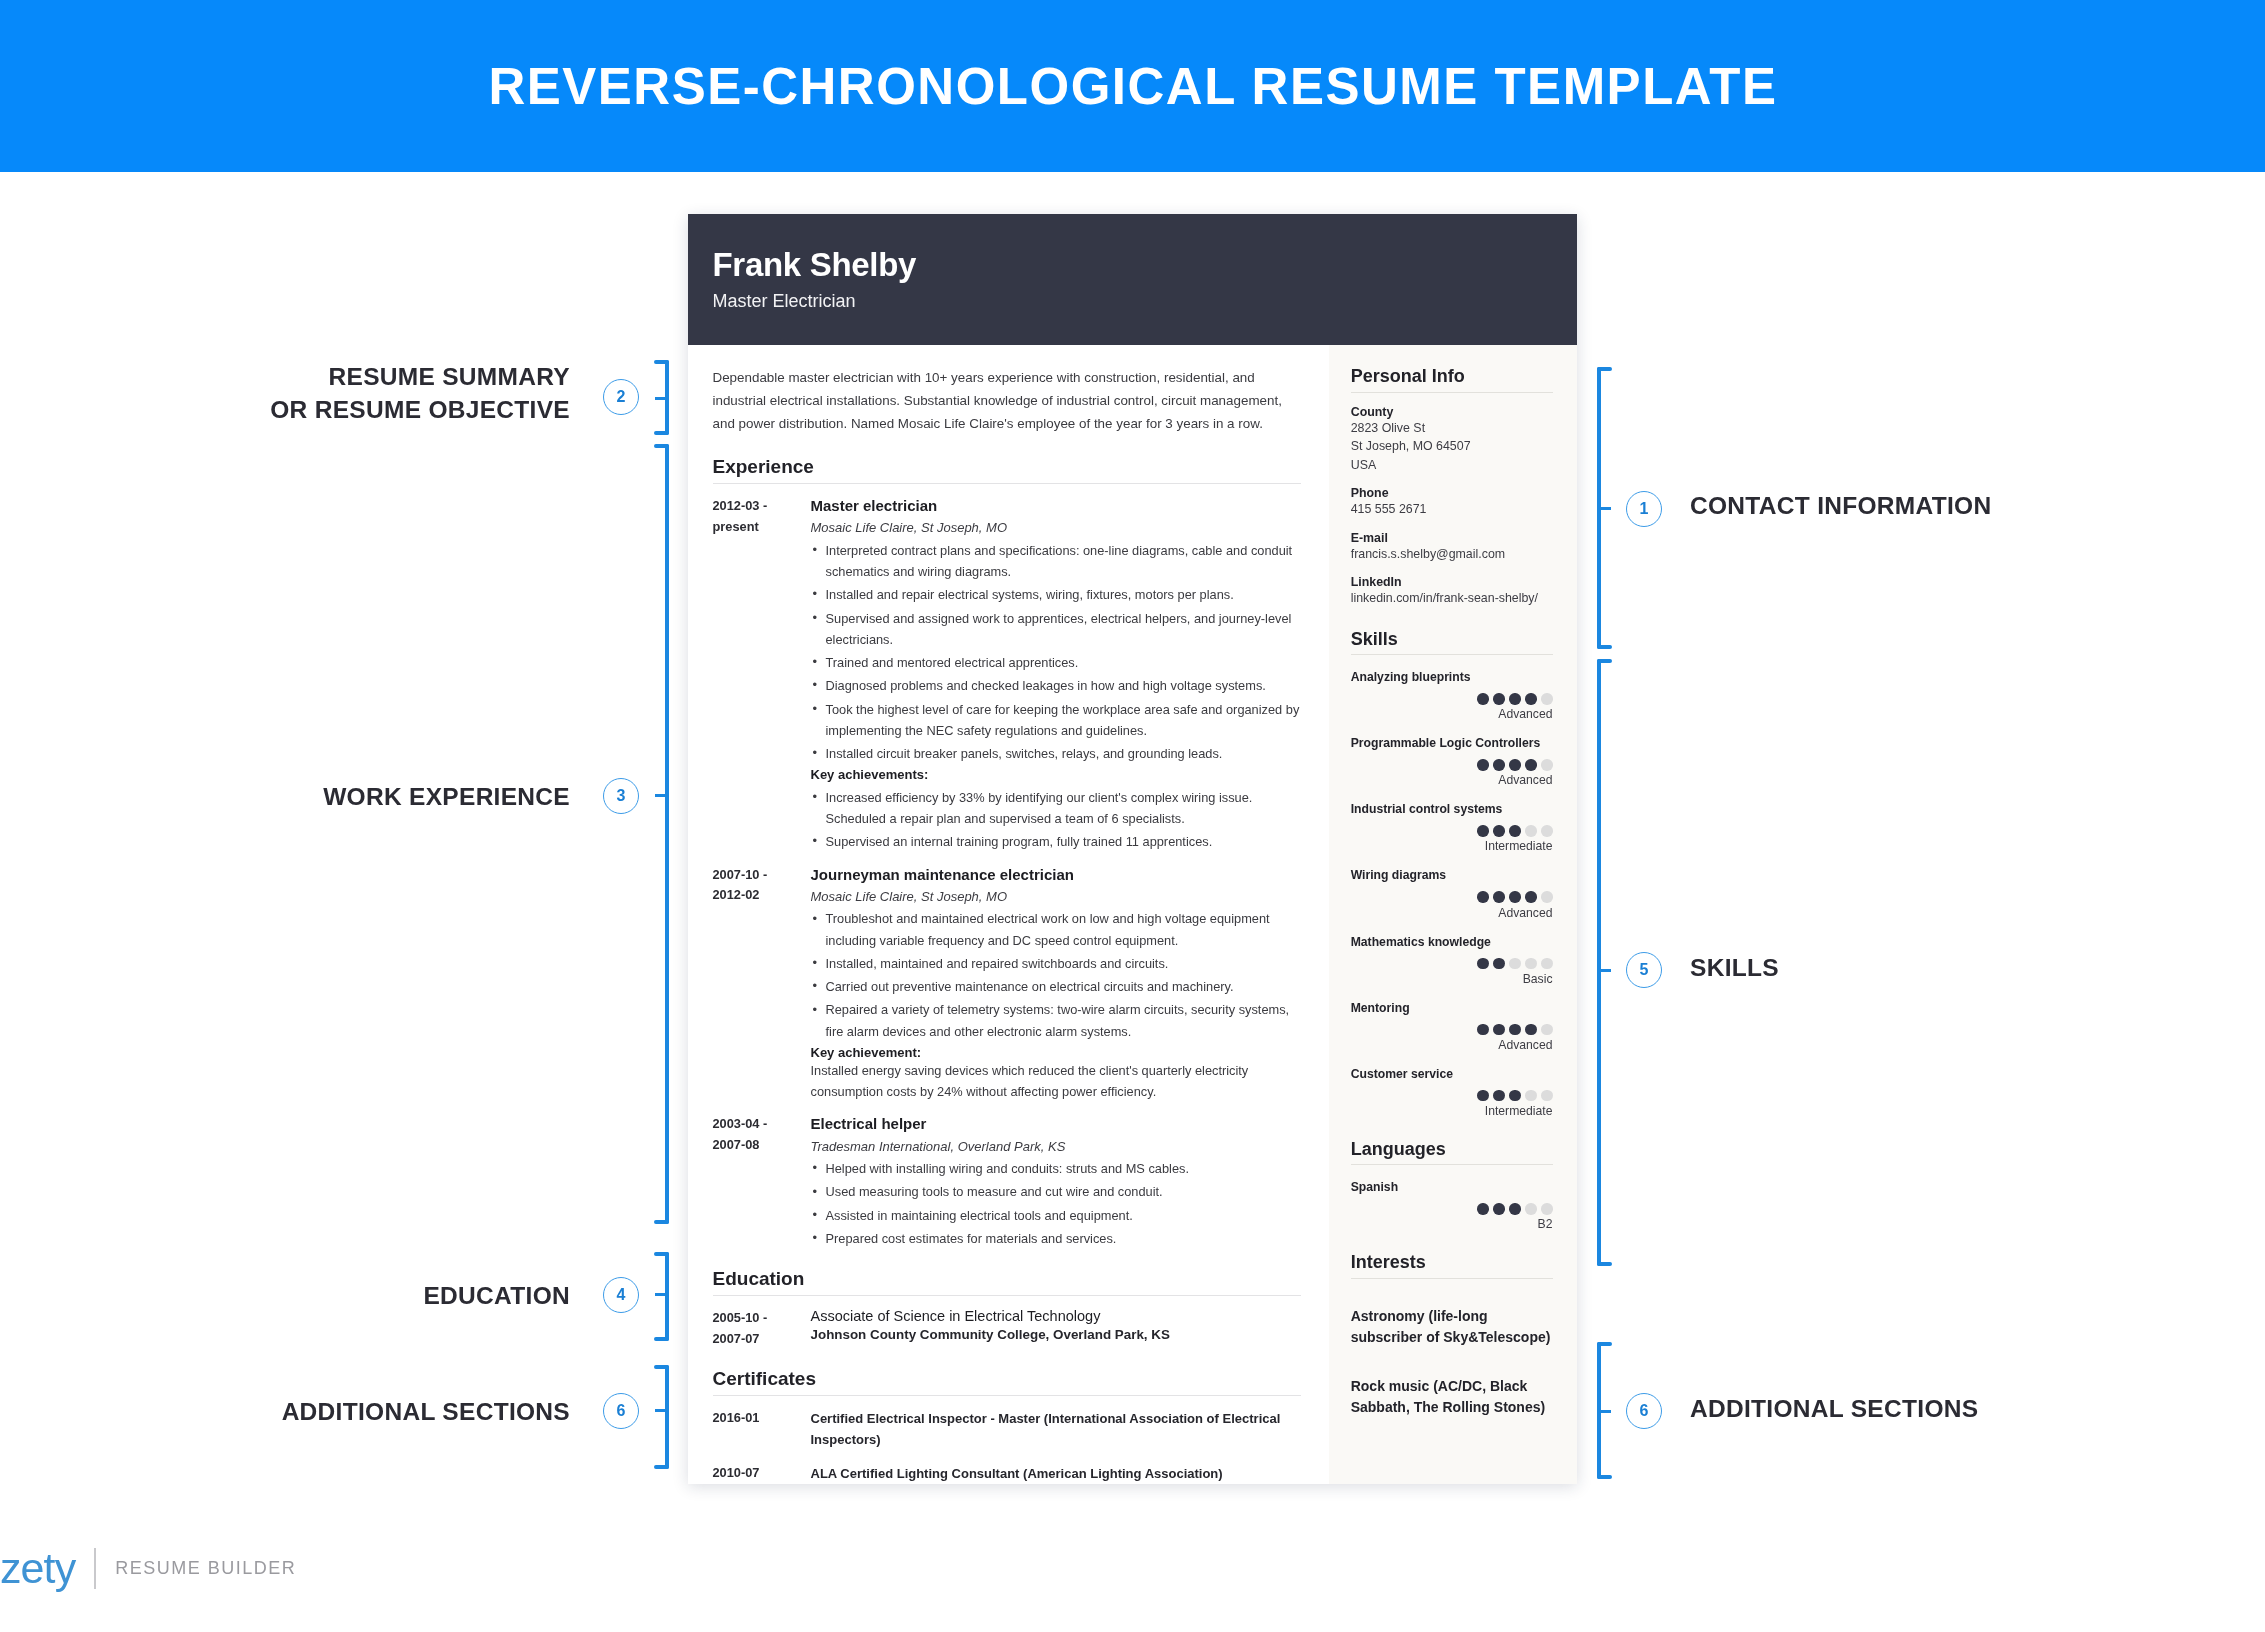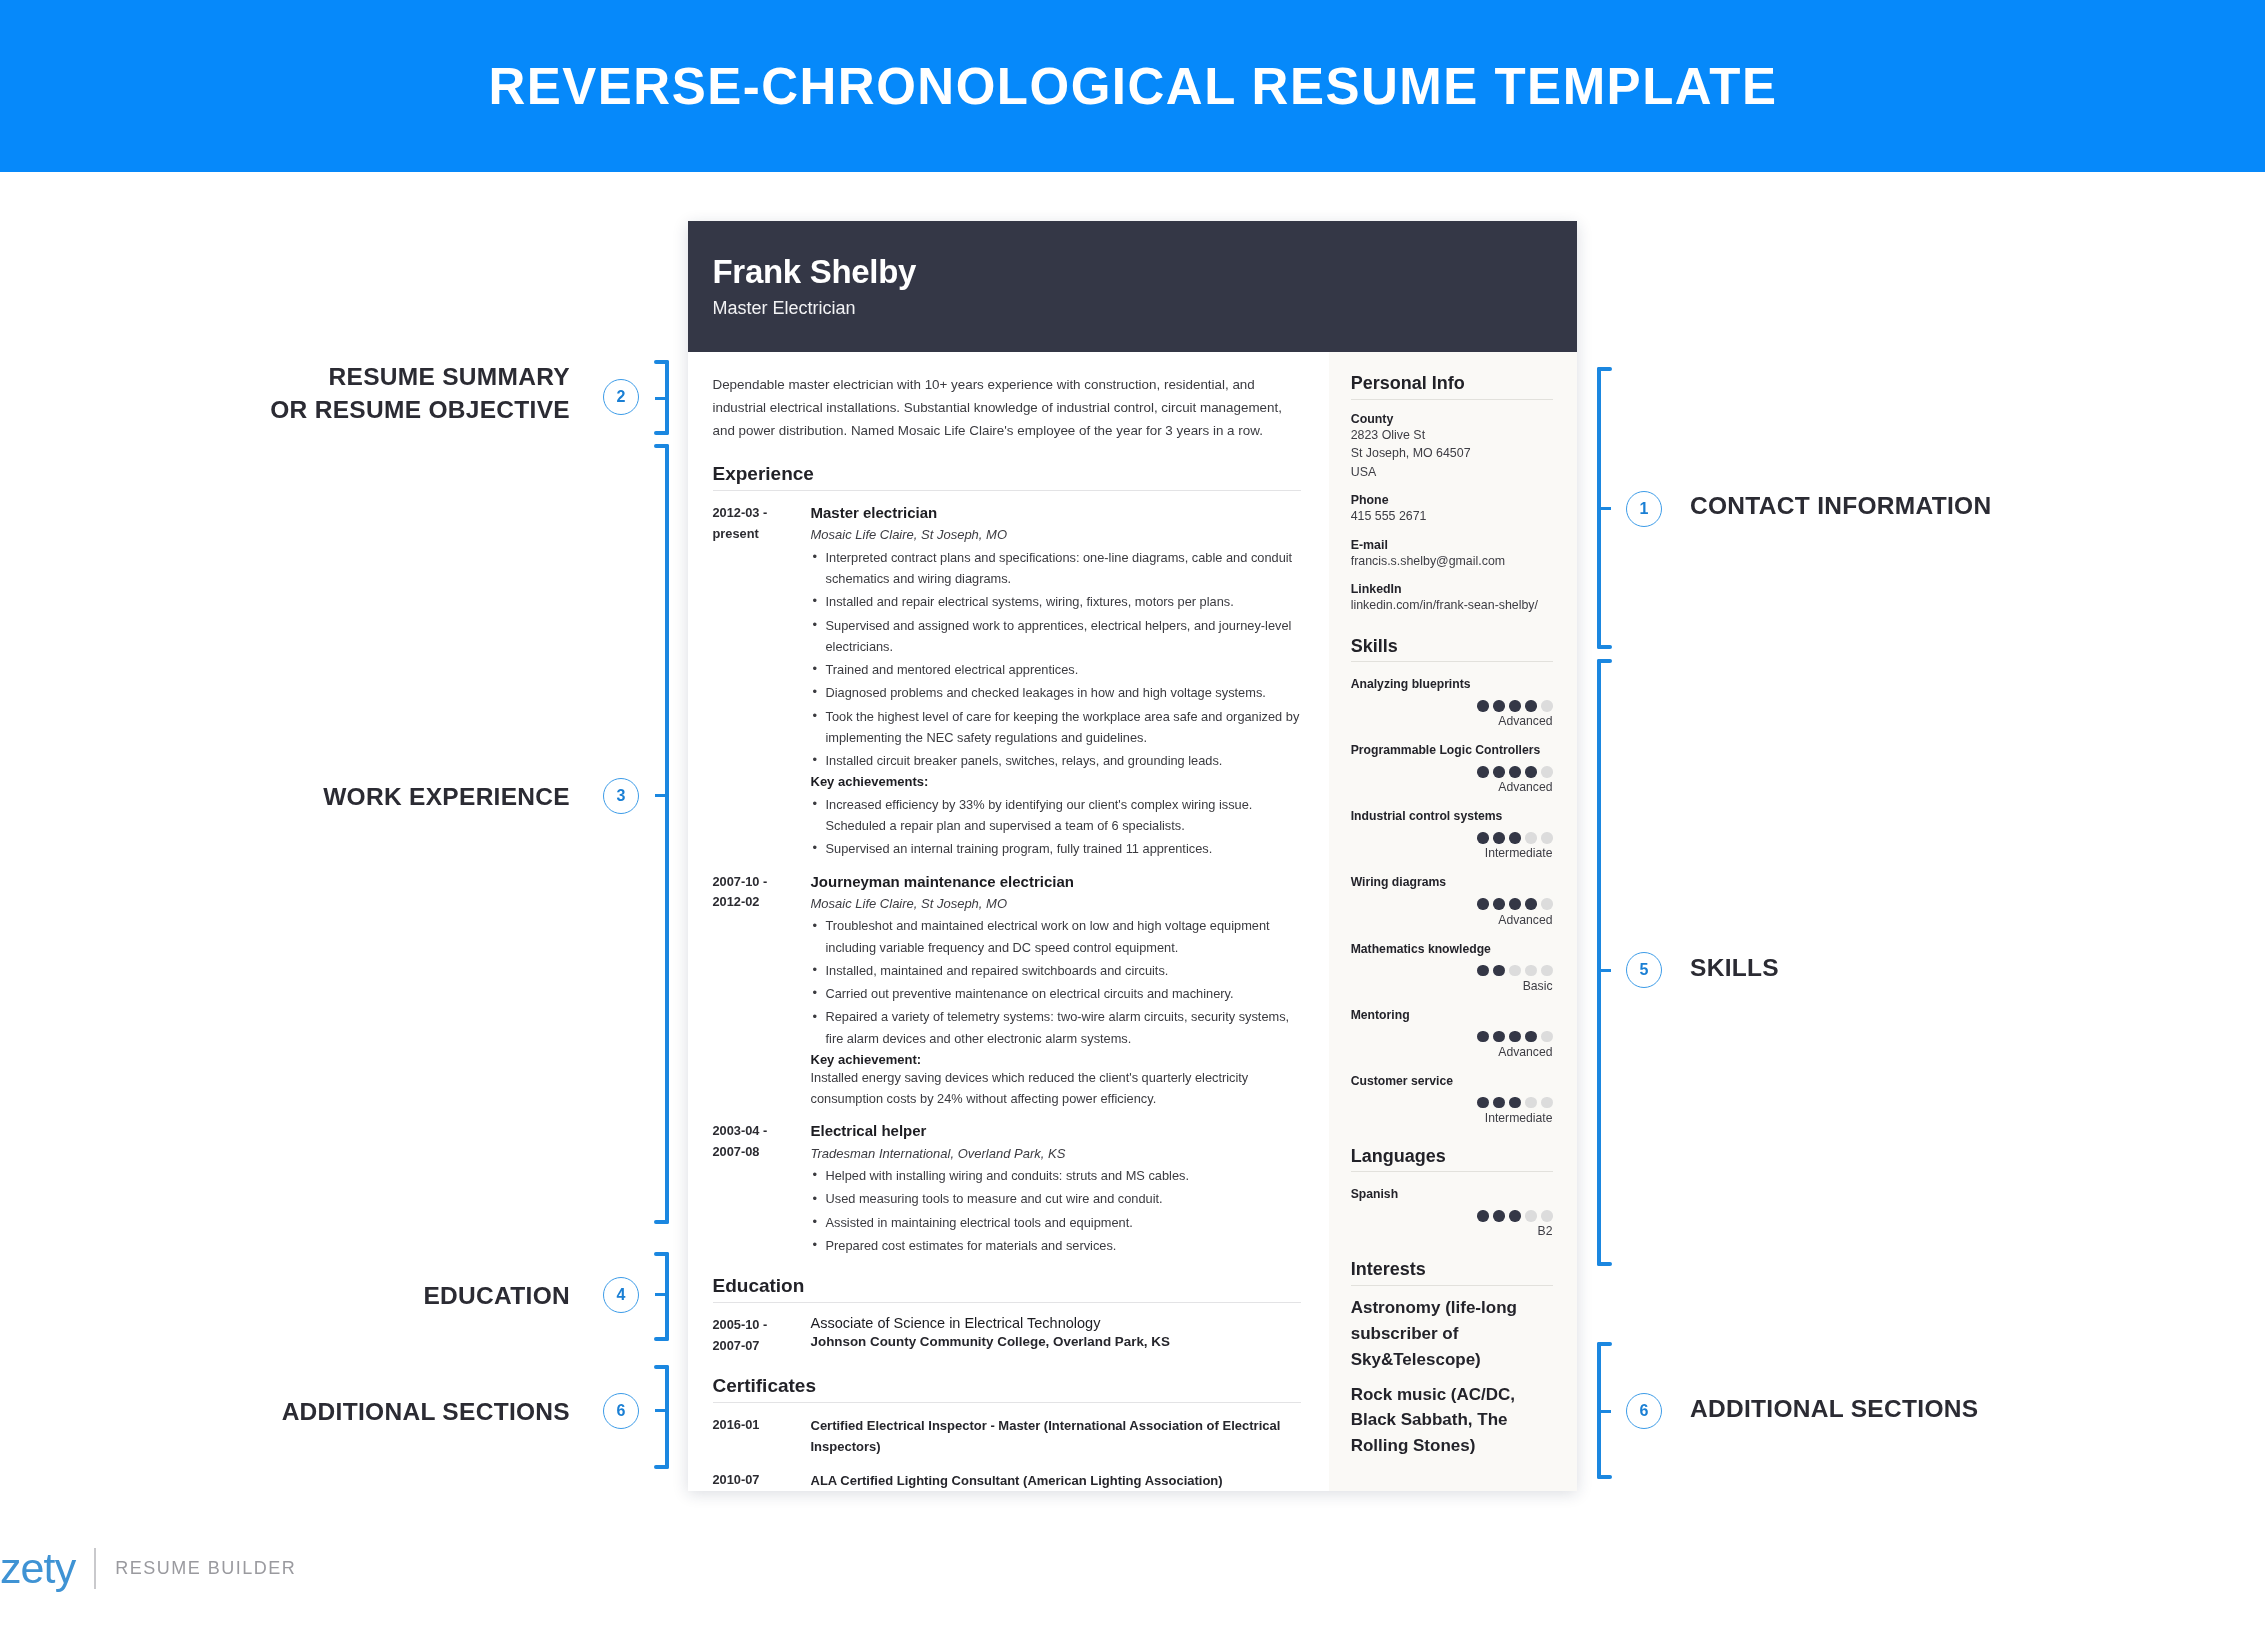--- a/index.html
+++ b/index.html
@@ -21,21 +21,21 @@
     color: #ffffff;
     font-size: 51px;
     font-weight: bold;
     letter-spacing: 1.5px;
     text-align: center;
     font-family: "Liberation Sans", sans-serif;
   }
 
   
   .card {
-    position: absolute; left: 688px; top: 221px;
+    position: absolute; left: 688px; top: 214px;
     width: 889px; height: 1270px;
     background: #ffffff;
     box-shadow: 0 2.8px 15px rgba(25,40,70,0.16);
   }
   .card-head {
     height: 131px; background: #343746;
     padding: 34px 0 0 24.5px; color:#fff;
   }
   .cand-name { font-size: 33px; font-weight: bold; letter-spacing: -0.3px; line-height: 1.05; }
   .cand-title { font-size: 18px; font-weight: normal; margin-top: 8.5px; color:#f2f2f4; }
@@ -87,21 +87,21 @@
   .side-lbl { font-size: 12.4px; font-weight: bold; color:#23232a; margin-top: 12.2px; }
   .side-val { font-size: 12.4px; color:#3d3d44; line-height: 1.48; }
 
   .skill { margin-top: 14px; }
   .skill-name { font-size: 12.2px; font-weight: bold; color:#23232a; line-height:1.35; }
   .dots { display: flex; justify-content: flex-end; gap: 4.7px; margin-top: 7.5px; }
   .dot { width: 11.3px; height: 11.3px; border-radius: 50%; background: #dcdcdc; }
   .dot.on { background: #343746; }
   .lvl { text-align: right; font-size: 12.2px; color:#3d3d44; margin-top: 2.8px; }
 
-  .interest { font-size: 17px; font-weight: bold; color:#23232a; line-height:1.52; margin-top: 9px; }
+  .interest { font-size: 14px; font-weight: bold; color:#23232a; line-height:1.52; margin-top: 27px; }
 
   
   .anno-label {
     position: absolute; font-size: 24.5px; font-weight: bold;
     color: #2b2b33; letter-spacing: 0.3px; white-space: nowrap;
   }
   .anno-label .thin { font-weight: bold; }
   .num {
     position: absolute; width: 36px; height: 36px; border-radius: 50%;
     border: 1.9px solid #3d9ce8; color: #1a7fd4;

